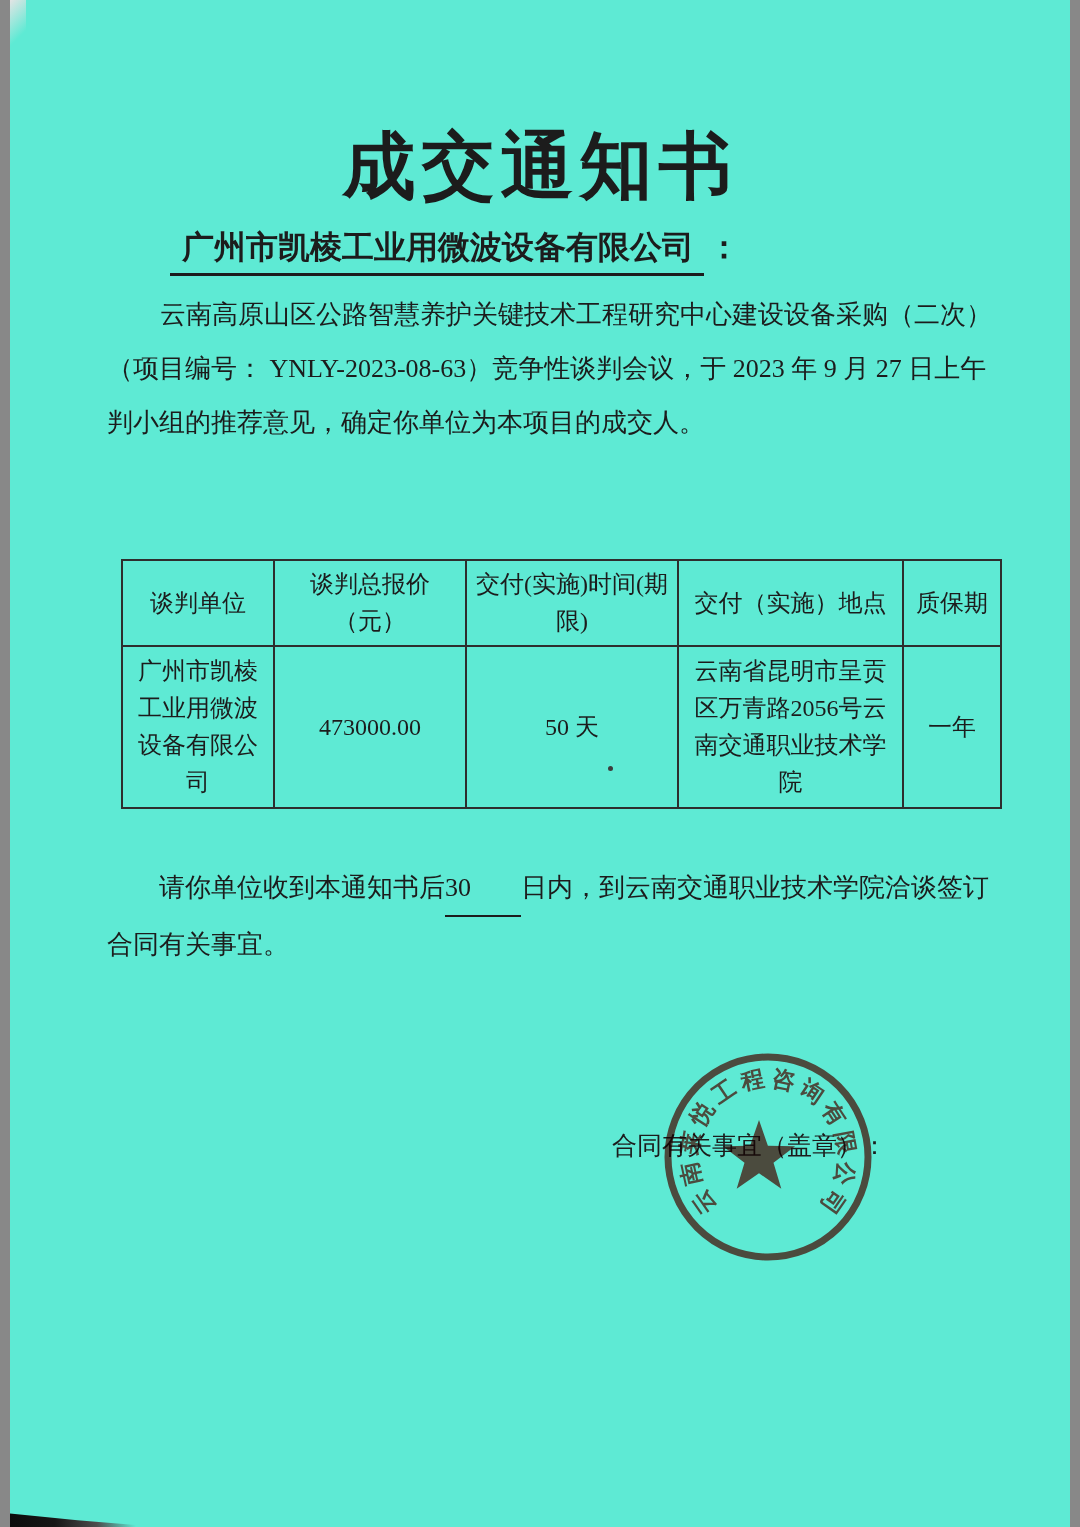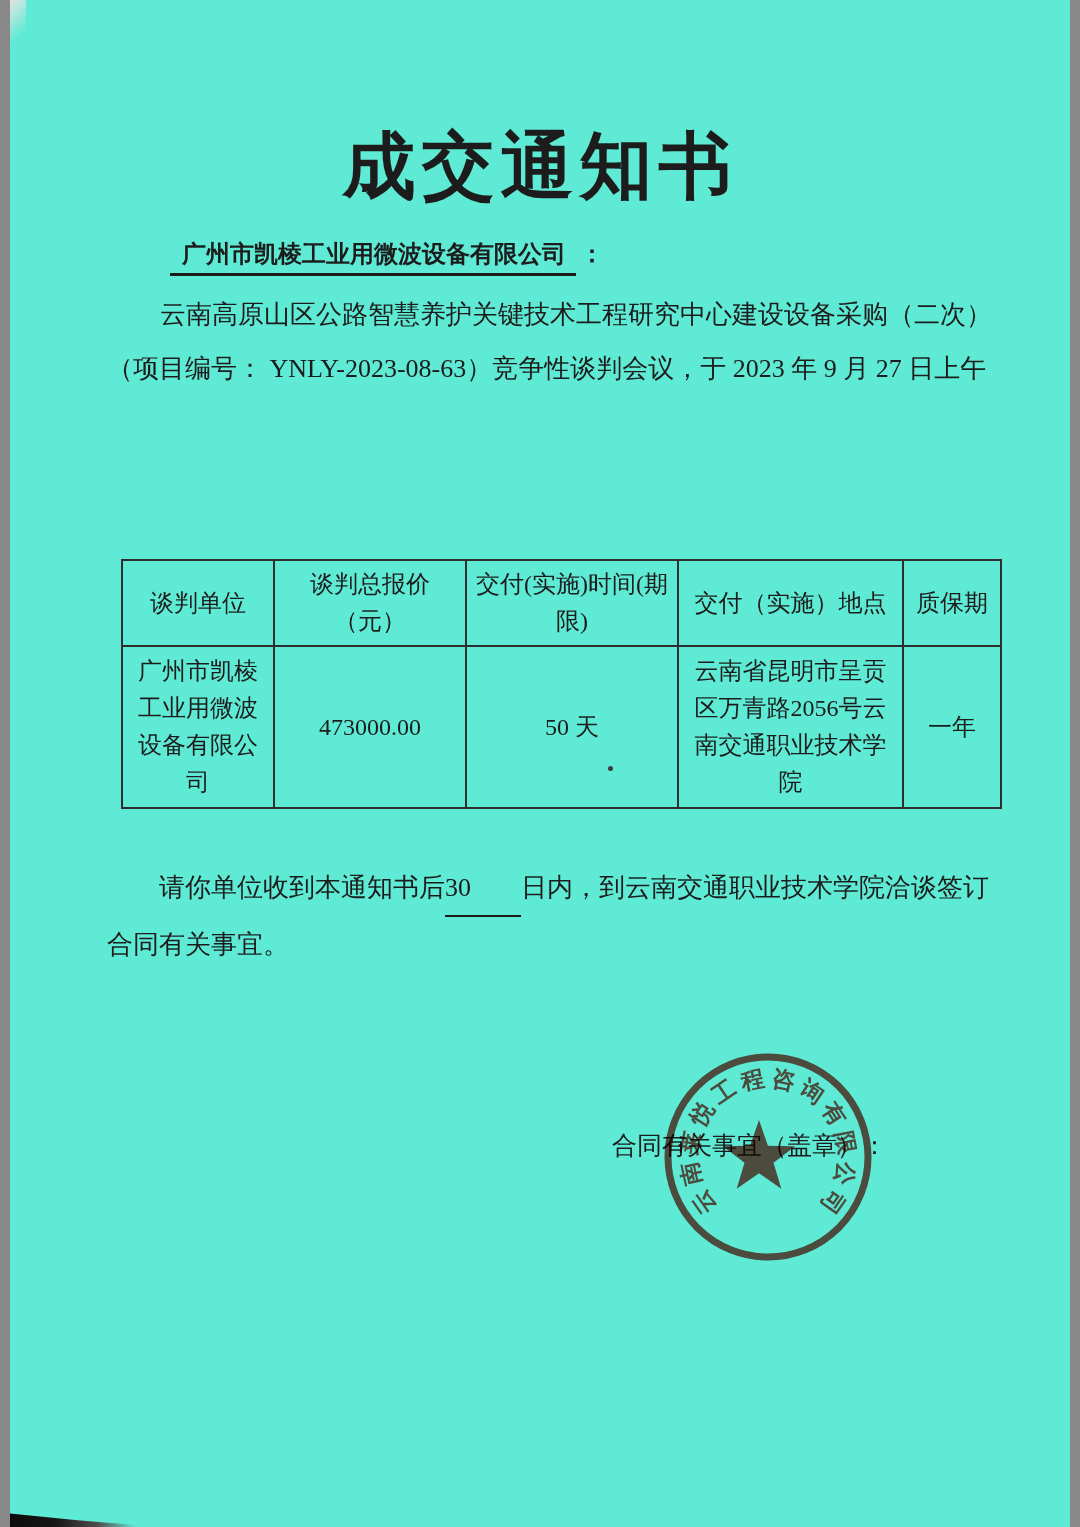--- a/index.html
+++ b/index.html
@@ -16,22 +16,22 @@
   
   .doc-title {
     position:absolute; left:0; top:118px; width:100%;
     text-align:center;
     font-size:73px; font-weight:bold; letter-spacing:6px;
     white-space:nowrap;
   }
 
   
   .addressee {
-    position:absolute; left:160px; top:238px;
-    font-size:24px; font-weight:bold; white-space:nowrap;
+    position:absolute; left:160px; top:226px;
+    font-size:32px; font-weight:bold; white-space:nowrap;
   }
   .addressee .name {
     display:inline-block;
     border-bottom:3px solid #1c1c1c;
     padding:0 10px 3px 12px;
   }
   .addressee .colon { margin-left:4px; }
 
   
   .body-paragraph {
@@ -114,20 +114,21 @@
 
   <div class="doc-title">成交通知书</div>
 
   <div class="addressee">
     <span class="name">广州市凯棱工业用微波设备有限公司</span><span class="colon">：</span>
   </div>
 
   <div class="body-paragraph">
     <div class="ln indent b">云南高原山区公路智慧养护关键技术工程研究中心建设设备采购（二次）</div>
     <div class="ln"><span class="b">（项目编号： YNLY-2023-08-63）</span><span>竞争性谈判会议，于 2023 年 9 月 27 日上午</span></div>
+    <div class="ln">判小组的推荐意见，确定你单位为本项目的成交人。</div>
   </div>
 
   <table class="award-table">
     <colgroup>
       <col style="width:152px">
         <col style="width:192px">
         <col style="width:212px">
         <col style="width:225px">
         <col style="width:98px">
     </colgroup>

